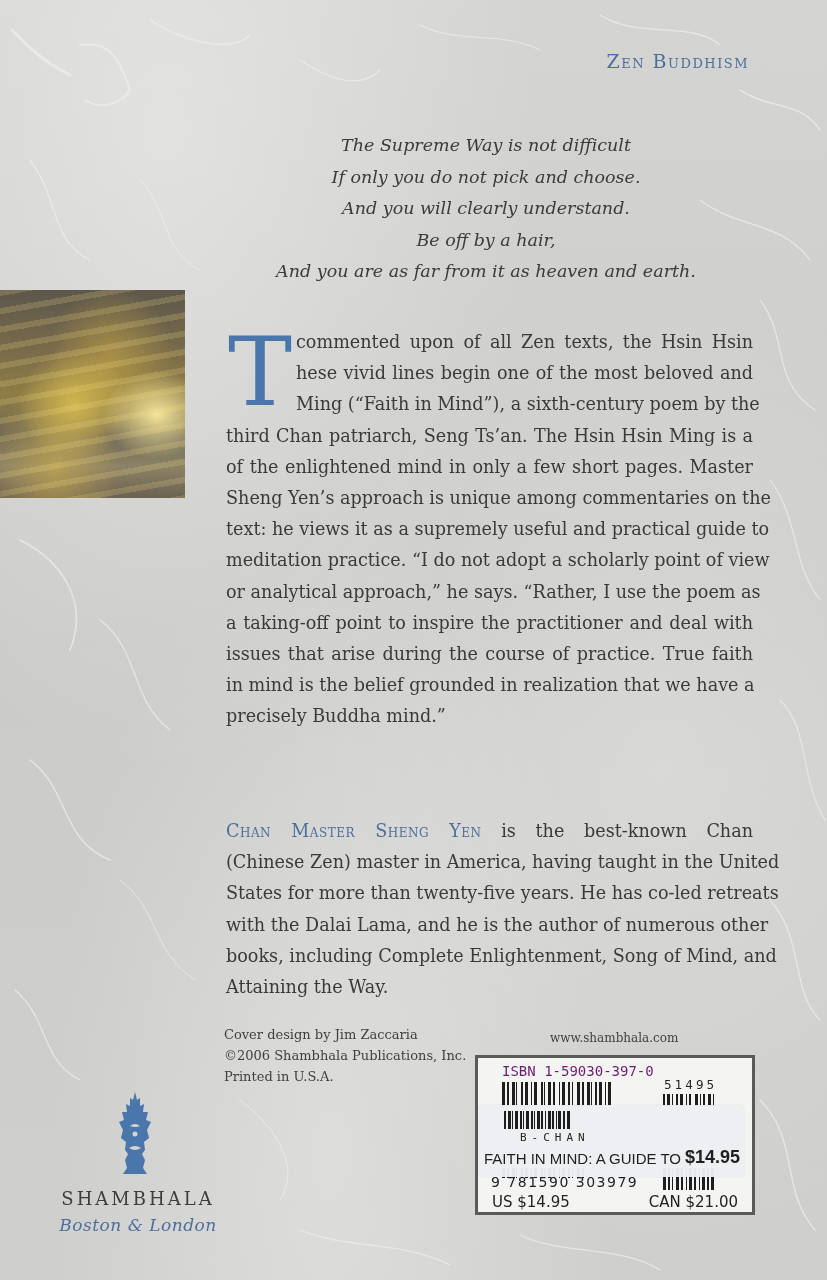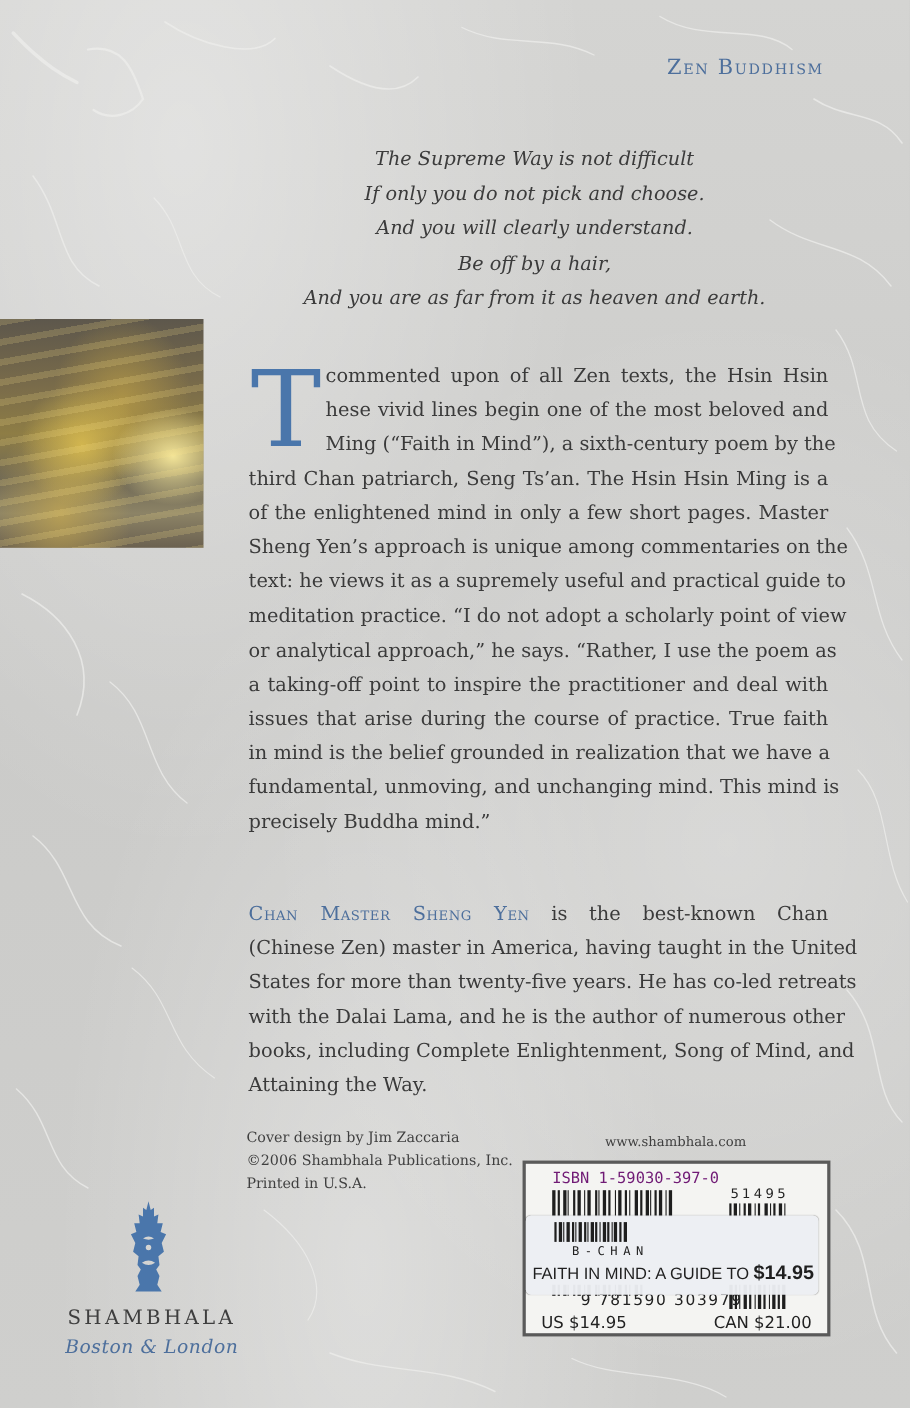--- a/index.html
+++ b/index.html
@@ -81,21 +81,21 @@
   .bars1 { left: 24px; top: 24px; width: 146px; height: 24px; }
   .bars2 { left: 185px; top: 36px; width: 74px; height: 12px; }
   .bars3 { left: 185px; top: 110px; width: 74px; height: 22px; }
   .bars4 { left: 24px; top: 110px; width: 145px; height: 10px; }
   .price-code {
     position: absolute; left: 186px; top: 20px;
     font-family: "DejaVu Sans", sans-serif; font-size: 12px; letter-spacing: 3px; color: #222;
   }
   .ean {
     position: absolute; left: 13px; top: 116px;
-    font-family: "DejaVu Sans", sans-serif; font-size: 14px; letter-spacing: 1.5px; color: #222; margin-left: 37px;
+    font-family: "DejaVu Sans", sans-serif; font-size: 14px; letter-spacing: 1.5px; color: #222;
   }
   .us-price {
     position: absolute; left: 14px; top: 135px;
     font-family: "DejaVu Sans", sans-serif; font-weight: normal; font-size: 15px; color: #222;
   }
   .can-price {
     position: absolute; right: 14px; top: 135px;
     font-family: "DejaVu Sans", sans-serif; font-size: 15px; color: #222;
   }
   .sticker {
@@ -177,21 +177,20 @@
   <span class="line indent">Ming (“Faith in Mind”), a sixth-century poem by the</span>
   <span class="line">third Chan patriarch, Seng Ts’an. The Hsin Hsin Ming is a</span>
   <span class="line">of the enlightened mind in only a few short pages.  Master</span>
   <span class="line">Sheng Yen’s approach is unique among commentaries on the</span>
   <span class="line">text: he views it as a supremely useful and practical guide to</span>
   <span class="line">meditation practice. “I do not adopt a scholarly point of view</span>
   <span class="line">or analytical approach,” he says. “Rather, I use the poem as</span>
   <span class="line">a taking-off point to inspire the practitioner and deal with</span>
   <span class="line">issues that arise during the course of practice. True faith</span>
   <span class="line">in mind is the belief grounded in realization that we have a</span>
-  <span class="line">fundamental, unmoving, and unchanging mind. This mind is</span>
   <span class="line last">precisely Buddha mind.”</span>
 </div>
 
 <div class="body-text p2">
   <span class="line"><span class="sc">Chan Master Sheng Yen</span><span> is the best-known Chan</span></span>
   <span class="line">(Chinese Zen) master in America, having taught in the United</span>
   <span class="line">States for more than twenty-five years. He has co-led retreats</span>
   <span class="line">with the Dalai Lama, and he is the author of numerous other</span>
   <span class="line">books, including Complete Enlightenment, Song of Mind, and</span>
   <span class="line last">Attaining the Way.</span>

